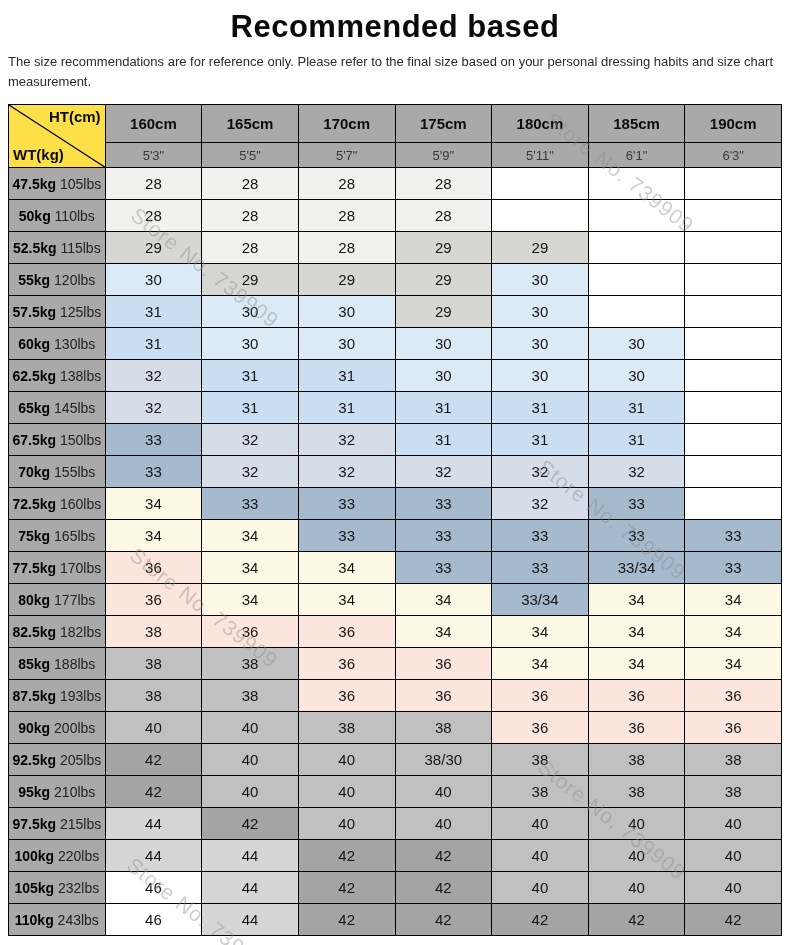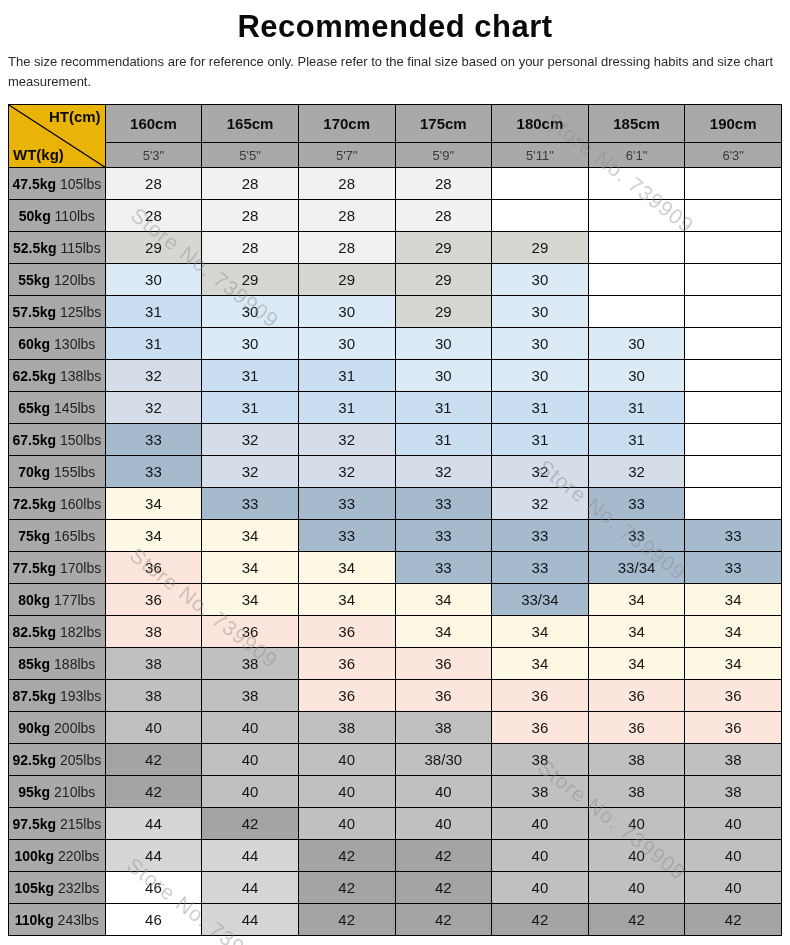--- a/index.html
+++ b/index.html
@@ -14,40 +14,40 @@
   .subtitle{
     margin:0 8px 13px 8px;font-size:13px;line-height:1.5;color:#2b2b2b;
   }
   table.size-table{
     border-collapse:collapse;table-layout:fixed;width:774px;margin-left:8px;
   }
   .size-table th,.size-table td{border:1px solid #000;padding:0;overflow:hidden;white-space:nowrap}
   .size-table col{width:12.5%}
   th.h-cm{height:37px;background:#a9a9a9;font-size:15px;font-weight:bold;color:#0d0d0d;text-align:center}
   th.h-ft{height:24px;background:#a9a9a9;font-size:13px;font-weight:normal;color:#3a3a3a;text-align:center}
-  th.corner{position:relative;background:#eab308}
+  th.corner{position:relative;background:#fde047}
   .corner .diag{position:absolute;left:0;top:0;width:100%;height:100%;display:block}
   .corner .ht{position:absolute;top:3px;right:4px;font-size:15px;font-weight:bold;color:#0d0d0d}
   .corner .wt{position:absolute;bottom:4px;left:4px;font-size:15px;font-weight:bold;color:#0d0d0d}
   tbody th.w-head{
     height:31px;background:#a9a9a9;font-size:14px;color:#000;
     font-weight:normal;padding:0 1px;
   }
   tbody th.w-head .kg{font-weight:bold;color:#000}
   tbody th.w-head .lbs{font-weight:normal;color:#222}
   tbody td{height:31px;text-align:center;font-size:15px;color:#151515}
   .wm{
     position:absolute;font-size:21px;letter-spacing:1px;color:#8b8b8b;opacity:.42;
     transform:rotate(38deg);transform-origin:0 0;white-space:nowrap;pointer-events:none;z-index:5;
   }
 </style>
 </head>
 <body>
 
-<h1 class="page-title">Recommended chart</h1>
+<h1 class="page-title">Recommended based</h1>
 <p class="subtitle">The size recommendations are for reference only. Please refer to the final size based on your personal dressing habits and size chart measurement.</p>
 
 <table class="size-table">
   <colgroup>
     <col>
       <col>
       <col>
       <col>
       <col>
       <col>

